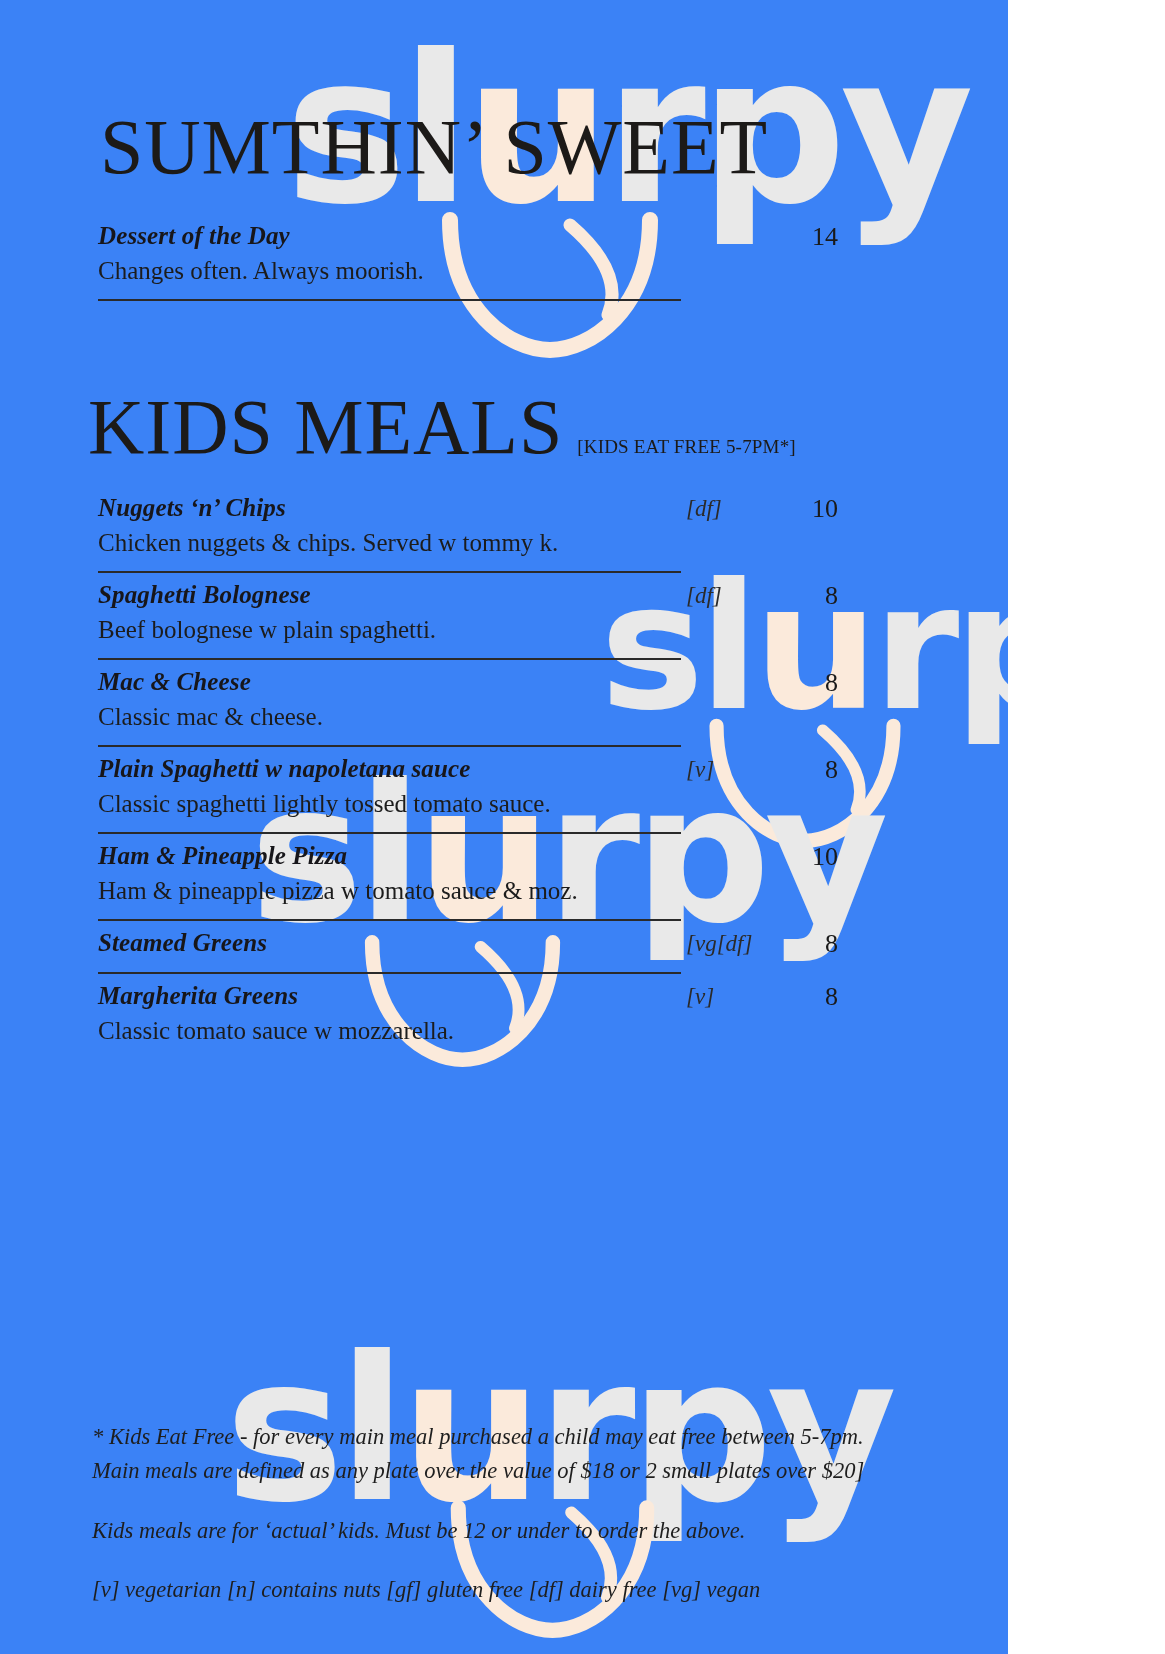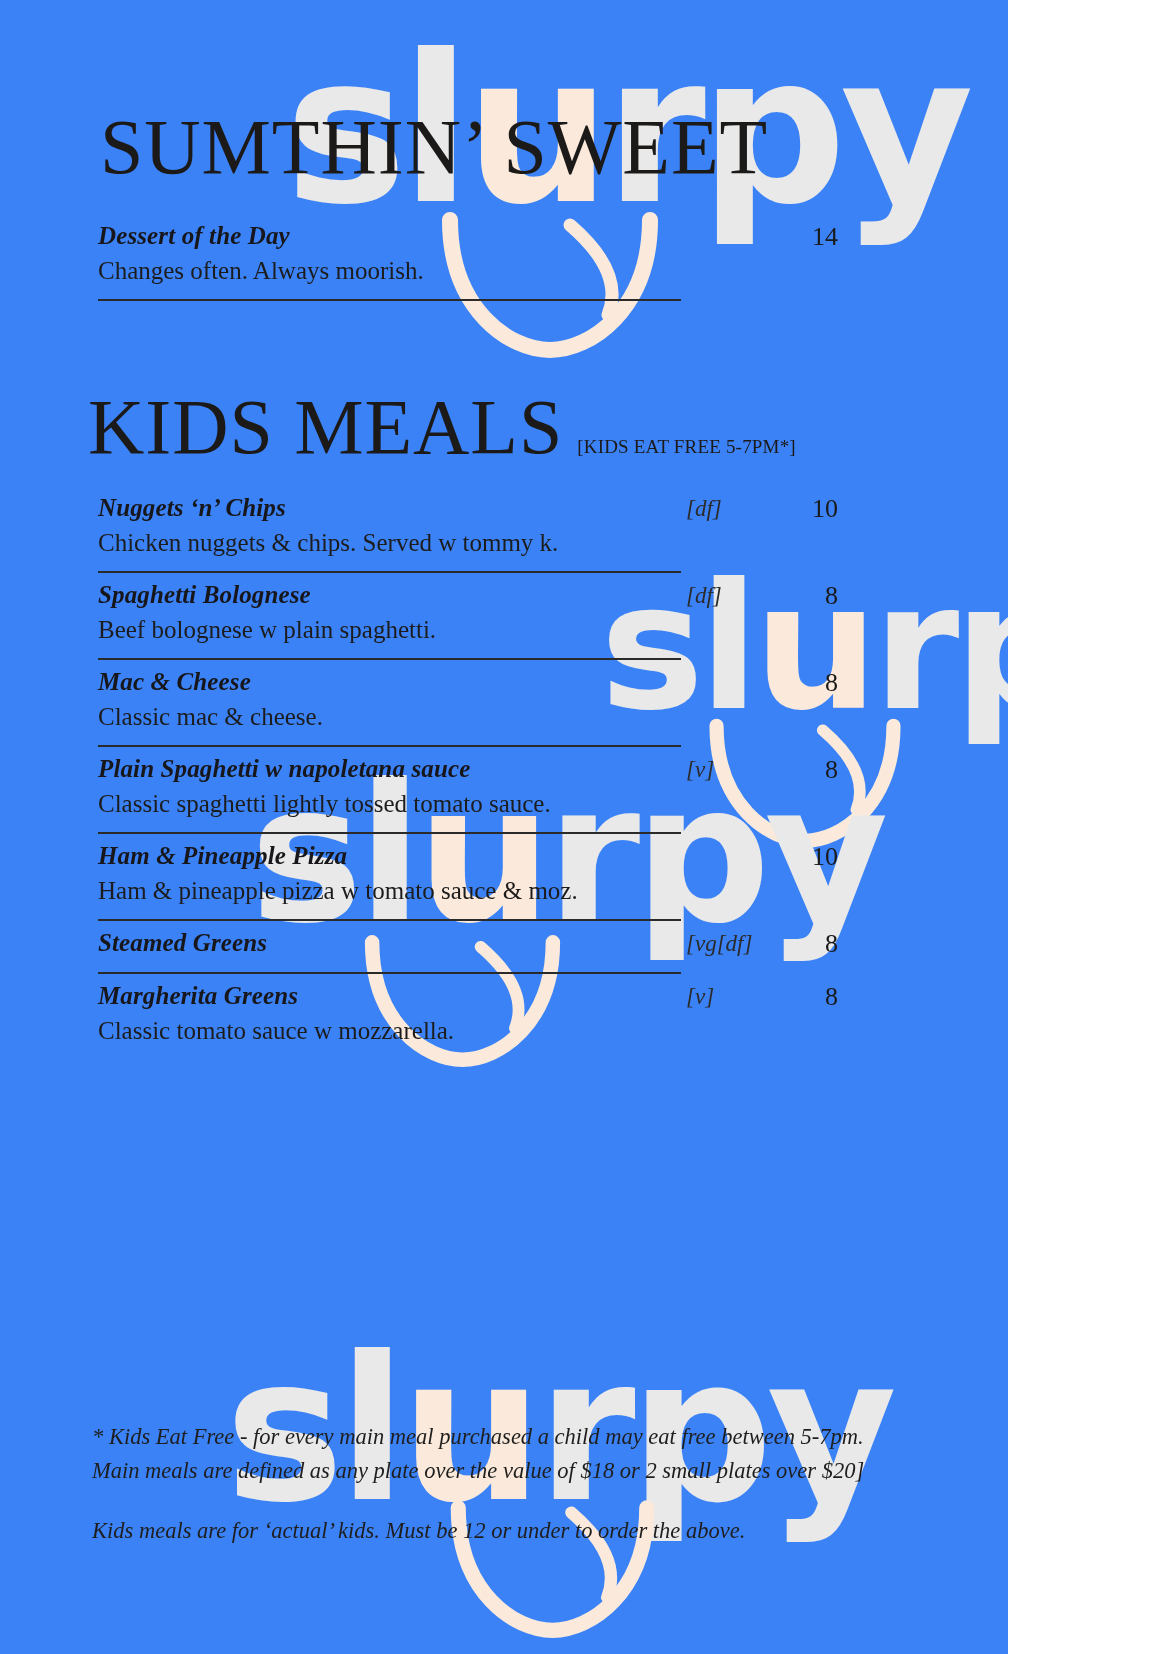--- a/index.html
+++ b/index.html
@@ -302,16 +302,19 @@
     </div>
 
     <div class="footnotes" style="top:1420px;">
       <div class="fn-block">
         <div class="fn">* Kids Eat Free - for every main meal purchased a child may eat free between 5-7pm.</div>
         <div class="fn">Main meals are defined as any plate over the value of  $18 or 2 small plates over $20]</div>
       </div>
       <div class="fn-block">
         <div class="fn">Kids meals are for ‘actual’ kids. Must be 12 or under to order the above.</div>
       </div>
+      <div class="fn-block" style="margin-bottom:0;">
+        <div class="fn">[v] vegetarian [n] contains nuts [gf] gluten free [df] dairy free [vg] vegan</div>
+      </div>
     </div>
 
   </div>
 </div>
 
 </body></html>

